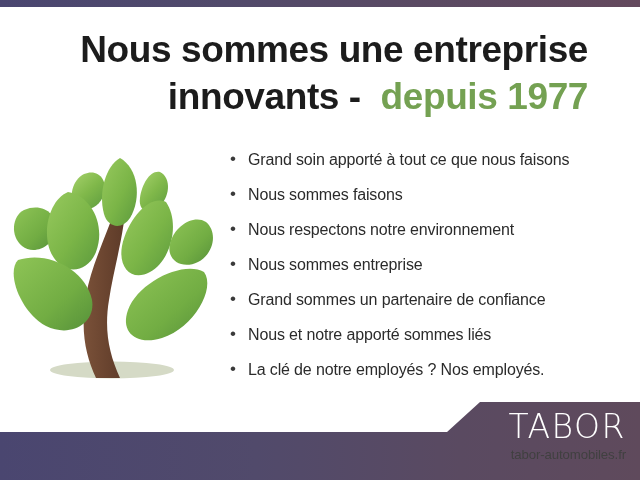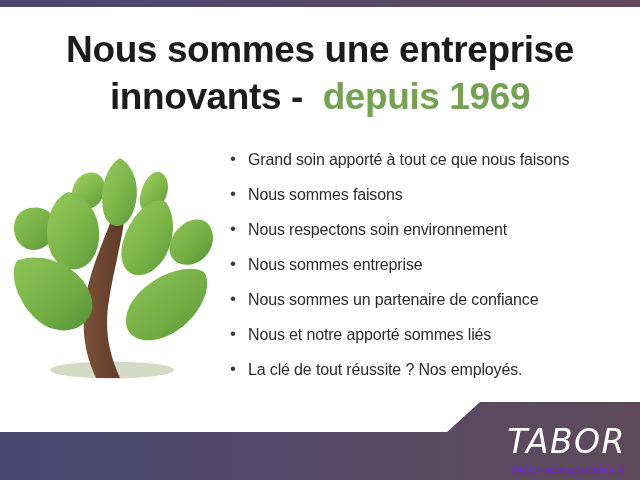--- a/index.html
+++ b/index.html
@@ -43,21 +43,21 @@
     width: 640px;
     text-align: center;
     font-size: 37px;
     font-weight: bold;
     line-height: 1.28;
     letter-spacing: -0.4px;
     color: #1c1c1c;
     padding: 0 52px;
   }
   #headline .accent { color: #74a152; }
-  #headline .ln { display: block; white-space: nowrap; }
+  #headline .ln { display: block; white-space: nowrap; text-align: right; }
 
   
   #tree-illustration {
     position: absolute;
     left: 8px;
     top: 148px;
     width: 214px;
     height: 252px;
   }
   #tree-illustration svg { display: block; width: 100%; height: 100%; }
@@ -96,52 +96,51 @@
     left: 0;
     top: 398px;
     width: 640px;
     height: 82px;
   }
   #footer-bar svg { display: block; width: 100%; height: 100%; }
 
   #brand-block {
     position: absolute;
     right: 14px;
-    top: 425px;
+    top: 410px;
     width: 160px;
     text-align: right;
-    font-style: italic;
   }
   #brand-wordmark {
     font-size: 33px;
     font-weight: 300;
     letter-spacing: 1.5px;
     color: #ffffff;
     line-height: 1;
     font-family: "DejaVu Sans", sans-serif;
   }
   #brand-domain {
     margin-top: 5px;
     font-size: 13.2px;
-    color: #6d28d9;
+    color: #404040;
     letter-spacing: -0.1px;
     line-height: 1;
     text-align: right;
   }
 </style>
 </head>
 <body>
 
 <div id="slide">
 
   <div id="top-strip"></div>
 
   <h1 id="headline">
     <span class="ln">Nous sommes une entreprise</span>
-    <span class="ln"><span>innovants -</span>&nbsp; <span class="accent">depuis 1969</span></span>
+    <span class="ln"><span>innovants -</span>&nbsp; <span class="accent">depuis 1977</span></span>
   </h1>
 
   <div id="tree-illustration">
     <svg viewBox="0 0 214 252" xmlns="http://www.w3.org/2000/svg" aria-hidden="true">
       <defs>
         <linearGradient id="lg1" x1="0" y1="0" x2="1" y2="1">
           <stop offset="0%" stop-color="#97c95e"></stop>
           <stop offset="55%" stop-color="#7bb547"></stop>
           <stop offset="100%" stop-color="#5c9a3d"></stop>
         </linearGradient>
@@ -198,37 +197,37 @@
     <li class="bullet-row">
       <span class="bullet-dot">•</span>
       <span class="bullet-text">Grand soin apporté à tout ce que nous faisons</span>
     </li>
     <li class="bullet-row">
       <span class="bullet-dot">•</span>
       <span class="bullet-text">Nous sommes faisons</span>
     </li>
     <li class="bullet-row">
       <span class="bullet-dot">•</span>
-      <span class="bullet-text">Nous respectons soin environnement</span>
+      <span class="bullet-text">Nous respectons notre environnement</span>
     </li>
     <li class="bullet-row">
       <span class="bullet-dot">•</span>
       <span class="bullet-text">Nous sommes entreprise</span>
     </li>
     <li class="bullet-row">
       <span class="bullet-dot">•</span>
-      <span class="bullet-text">Nous sommes un partenaire de confiance</span>
+      <span class="bullet-text">Grand sommes un partenaire de confiance</span>
     </li>
     <li class="bullet-row">
       <span class="bullet-dot">•</span>
       <span class="bullet-text">Nous et notre apporté sommes liés</span>
     </li>
     <li class="bullet-row">
       <span class="bullet-dot">•</span>
-      <span class="bullet-text">La clé de tout réussite ? Nos employés.</span>
+      <span class="bullet-text">La clé de notre employés ? Nos employés.</span>
     </li>
   </ul>
 
   <div id="footer-bar">
     <svg viewBox="0 0 640 82" preserveAspectRatio="none" xmlns="http://www.w3.org/2000/svg" aria-hidden="true">
       <defs>
         <linearGradient id="footg" x1="0" y1="0" x2="1" y2="0">
           <stop offset="0%" stop-color="#4a4670"></stop>
           <stop offset="40%" stop-color="#514a6b"></stop>
           <stop offset="72%" stop-color="#5a4a61"></stop>

